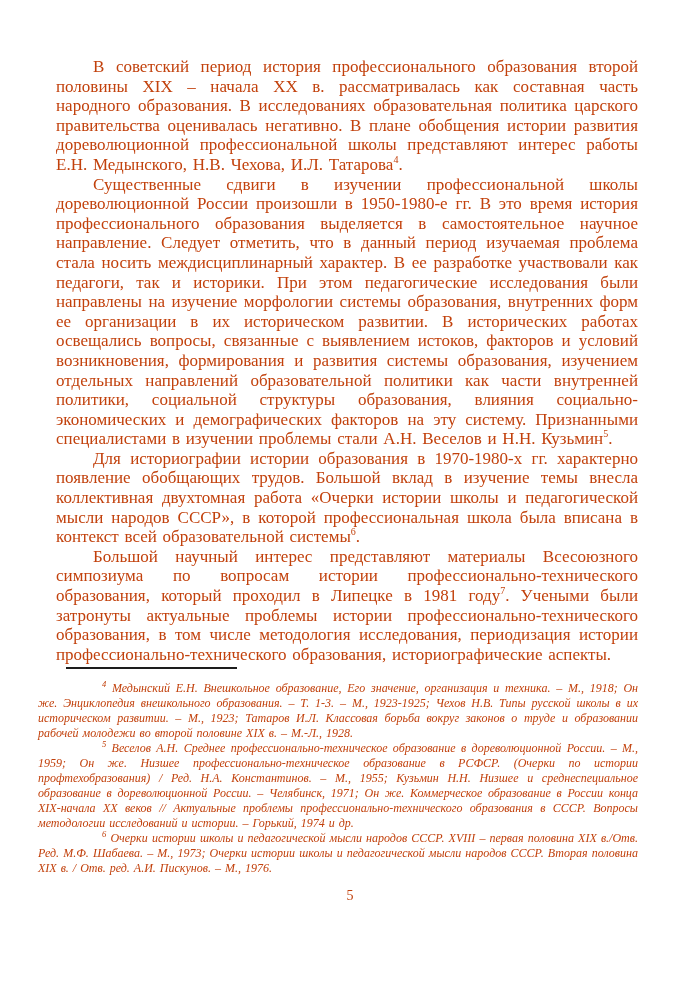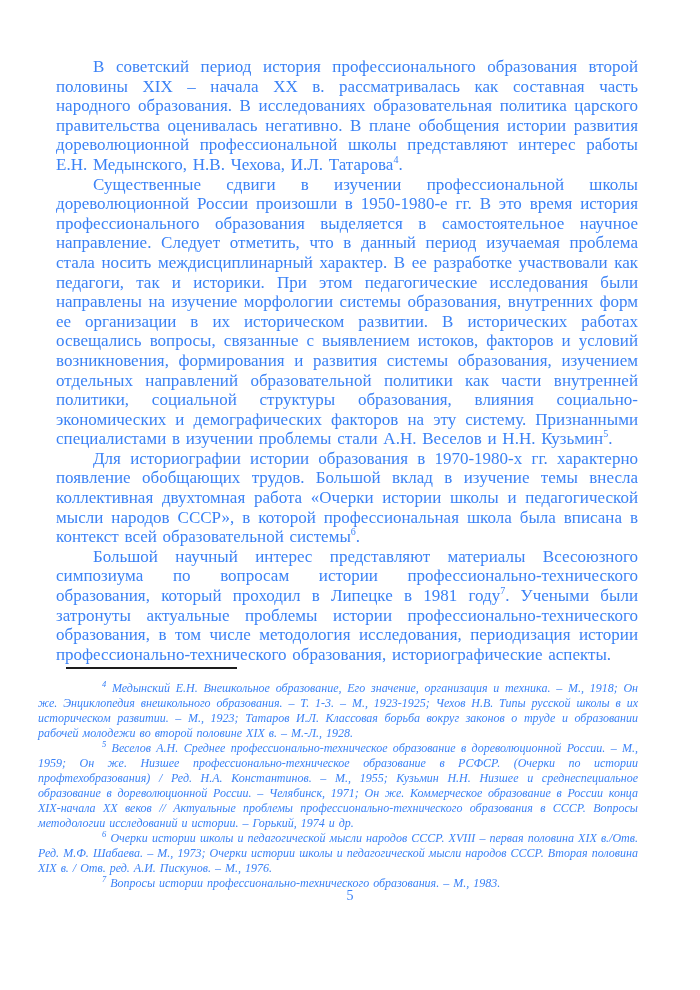--- a/index.html
+++ b/index.html
@@ -5,21 +5,21 @@
   html, body {
     margin: 0;
     padding: 0;
     background: #ffffff;
   }
   .page {
     position: relative;
     width: 700px;
     height: 990px;
     background: #ffffff;
-    color: #3b82f6;
+    color: #c2410c;
     font-family: "Liberation Serif", "DejaVu Serif", serif;
     overflow: hidden;
   }
   .body-text {
     position: absolute;
     left: 56px;
     top: 57px;
     width: 582px;
     font-size: 17px;
     line-height: 19.6px;
@@ -81,18 +81,17 @@
       <p>Для историографии истории образования в 1970-1980-х гг. характерно появление обобщающих трудов. Большой вклад в изучение темы внесла коллективная двухтомная работа «Очерки истории школы и педагогической мысли народов СССР», в которой профессиональная школа была вписана в контекст всей образовательной системы<sup>6</sup>.</p>
       <p>Большой научный интерес представляют материалы Всесоюзного симпозиума по вопросам истории профессионально-технического образования, который проходил в Липецке в 1981 году<sup>7</sup>. Учеными были затронуты актуальные проблемы истории профессионально-технического образования, в том числе методология исследования, периодизация истории профессионально-технического образования, историографические аспекты.</p>
     </div>
 
   <div class="footnote-separator"></div>
 
   <div class="footnotes">
       <p><sup>4</sup> Медынский Е.Н. Внешкольное образование, Его значение, организация и техника. – М., 1918; Он же. Энциклопедия внешкольного образования. – Т. 1-3. – М., 1923-1925; Чехов Н.В. Типы русской школы в их историческом развитии. – М., 1923; Татаров И.Л. Классовая борьба вокруг законов о труде и образовании рабочей молодежи во второй половине XIX в. – М.-Л., 1928.</p>
       <p><sup>5</sup> Веселов А.Н. Среднее профессионально-техническое образование в дореволюционной России. – М., 1959; Он же. Низшее профессионально-техническое образование в РСФСР. (Очерки по истории профтехобразования) / Ред. Н.А. Константинов. – М., 1955; Кузьмин Н.Н. Низшее и среднеспециальное образование в дореволюционной России. – Челябинск, 1971; Он же. Коммерческое образование в России конца XIX-начала XX веков // Актуальные проблемы профессионально-технического образования в СССР. Вопросы методологии исследований и истории. – Горький, 1974 и др.</p>
       <p><sup>6</sup> Очерки истории школы и педагогической мысли народов СССР. XVIII – первая половина XIX в./Отв. Ред. М.Ф. Шабаева. – М., 1973; Очерки истории школы и педагогической мысли народов СССР. Вторая половина XIX в. / Отв. ред. А.И. Пискунов. – М., 1976.</p>
-      <p><sup>7</sup> Вопросы истории профессионально-технического образования. – М., 1983.</p>
     </div>
 
   <div class="page-number">5</div>
 
 </div>
 
 </body></html>

